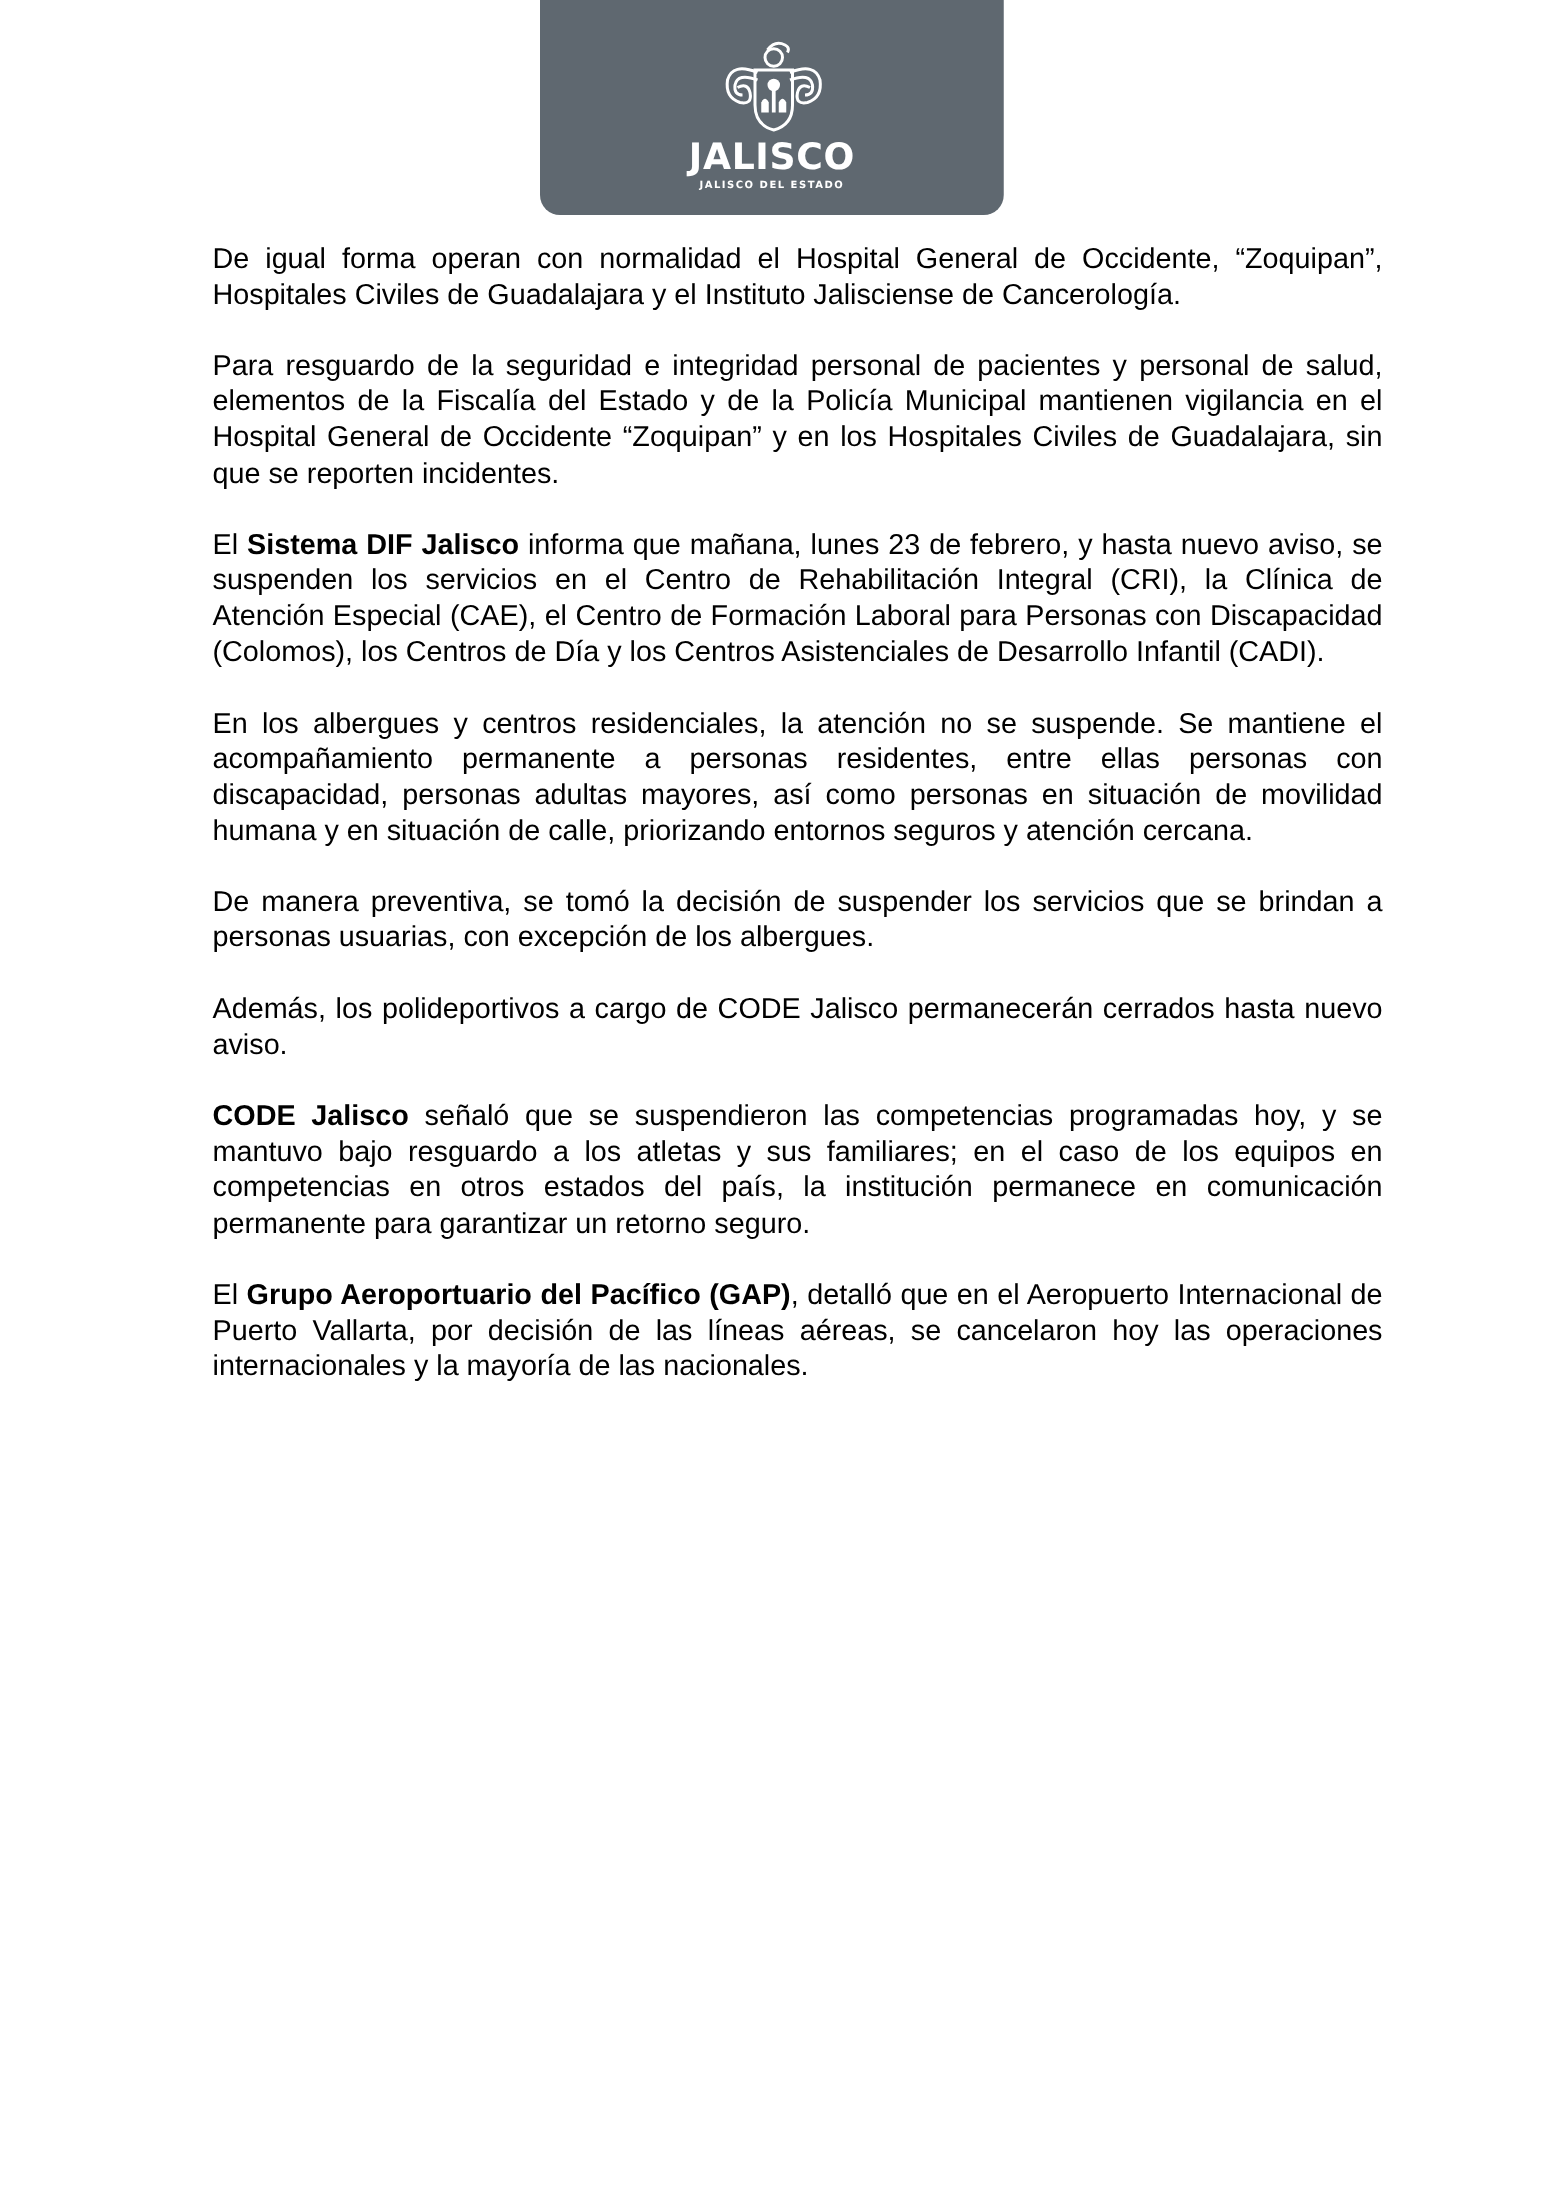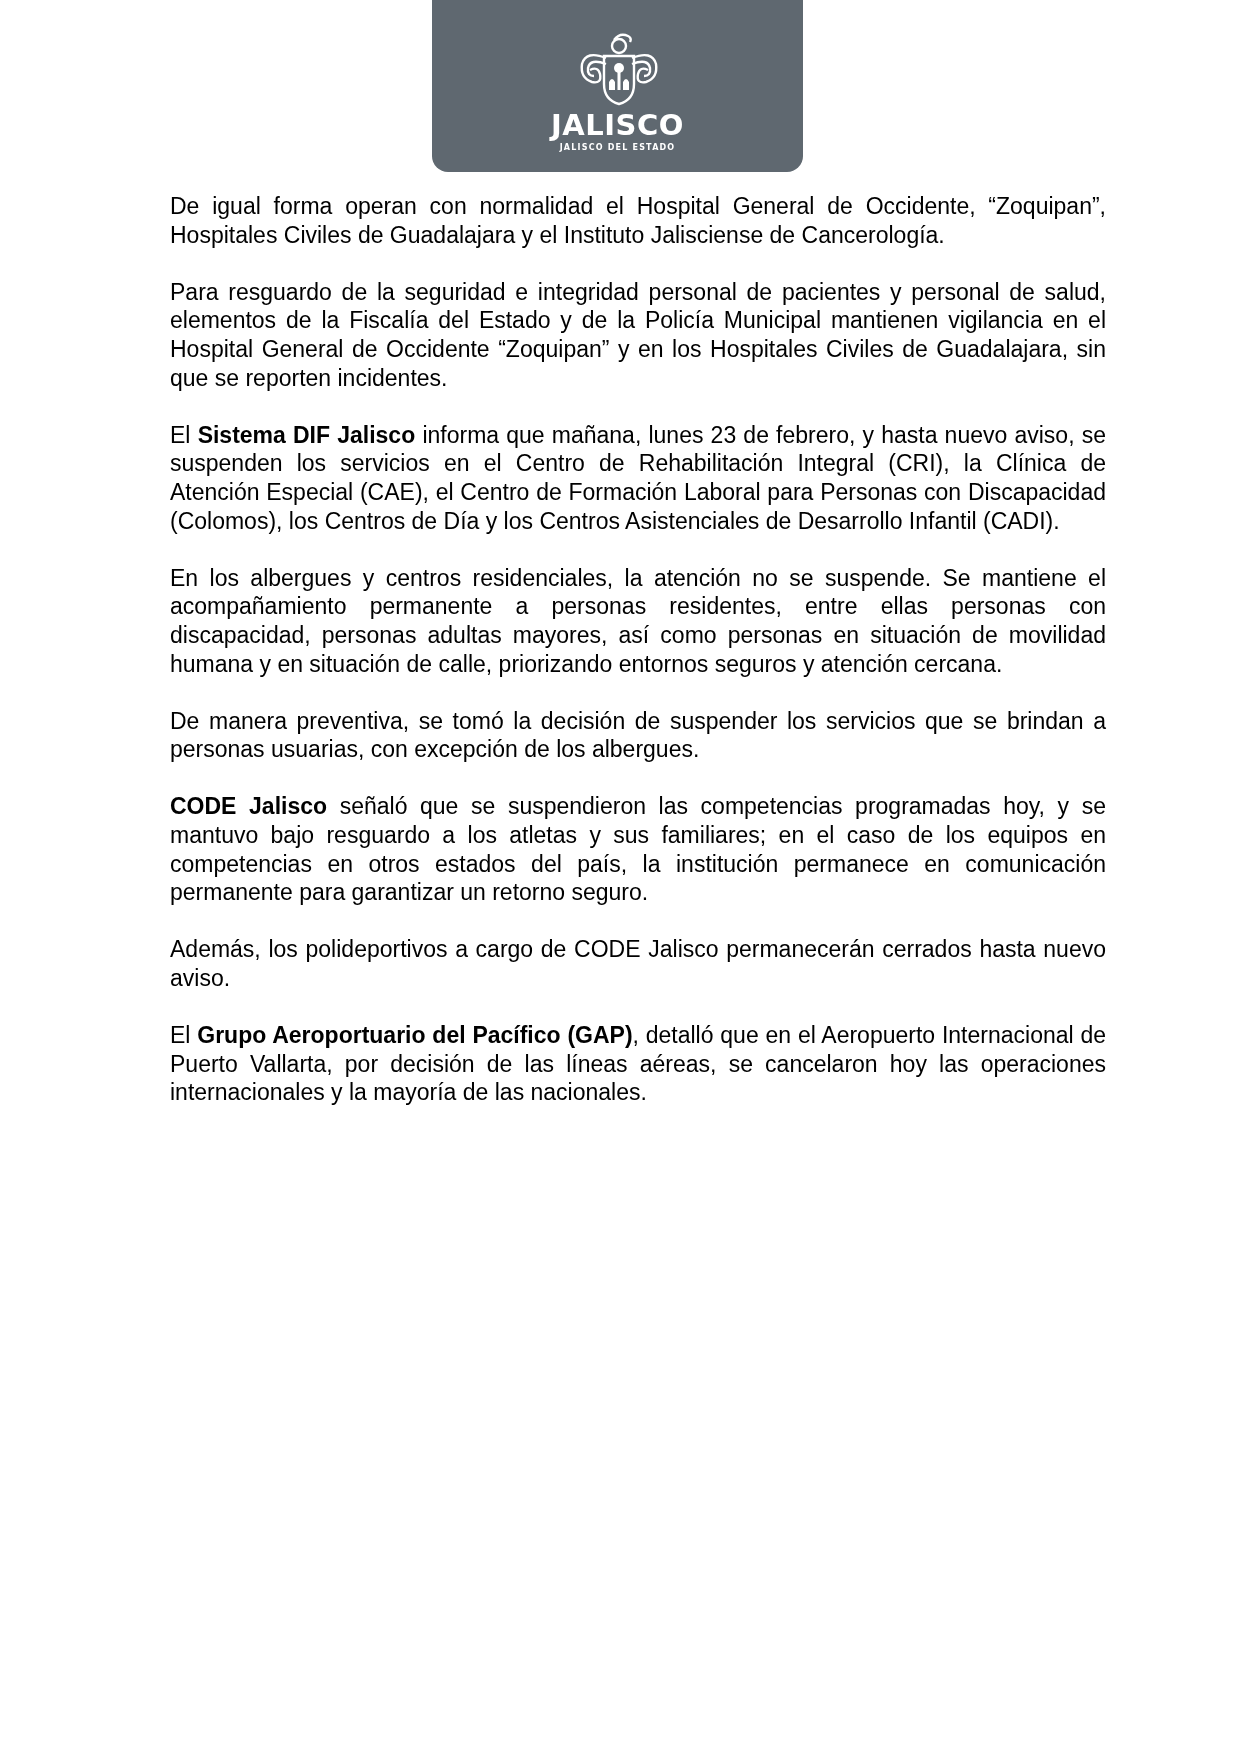--- a/index.html
+++ b/index.html
@@ -51,16 +51,16 @@
   <div class="brand brand-name">JALISCO</div>
   <div class="brand brand-sub">JALISCO DEL ESTADO</div>
 </div>
 
 <div class="content" id="doc-body">
     <p><span>De igual forma operan con normalidad el Hospital General de Occidente, “Zoquipan”, Hospitales Civiles de Guadalajara y el Instituto Jalisciense de Cancerología.</span></p>
     <p><span>Para resguardo de la seguridad e integridad personal de pacientes y personal de salud, elementos de la Fiscalía del Estado y de la Policía Municipal mantienen vigilancia en el Hospital General de Occidente “Zoquipan” y en los Hospitales Civiles de Guadalajara, sin que se reporten incidentes.</span></p>
     <p><span>El </span><b>Sistema DIF Jalisco</b><span> informa que mañana, lunes 23 de febrero, y hasta nuevo aviso, se suspenden los servicios en el Centro de Rehabilitación Integral (CRI), la Clínica de Atención Especial (CAE), el Centro de Formación Laboral para Personas con Discapacidad (Colomos), los Centros de Día y los Centros Asistenciales de Desarrollo Infantil (CADI).</span></p>
     <p><span>En los albergues y centros residenciales, la atención no se suspende. Se mantiene el acompañamiento permanente a personas residentes, entre ellas personas con discapacidad, personas adultas mayores, así como personas en situación de movilidad humana y en situación de calle, priorizando entornos seguros y atención cercana.</span></p>
     <p><span>De manera preventiva, se tomó la decisión de suspender los servicios que se brindan a personas usuarias, con excepción de los albergues.</span></p>
+    <p><span>Además, los polideportivos a cargo de CODE Jalisco permanecerán cerrados hasta nuevo aviso.</span></p>
     <p><b>CODE Jalisco</b><span> señaló que se suspendieron las competencias programadas hoy, y se mantuvo bajo resguardo a los atletas y sus familiares; en el caso de los equipos en competencias en otros estados del país, la institución permanece en comunicación permanente para garantizar un retorno seguro.</span></p>
-    <p><span>Además, los polideportivos a cargo de CODE Jalisco permanecerán cerrados hasta nuevo aviso.</span></p>
     <p><span>El </span><b>Grupo Aeroportuario del Pacífico (GAP)</b><span>, detalló que en el Aeropuerto Internacional de Puerto Vallarta, por decisión de las líneas aéreas, se cancelaron hoy las operaciones internacionales y la mayoría de las nacionales.</span></p>
   </div>
 
 </body></html>

